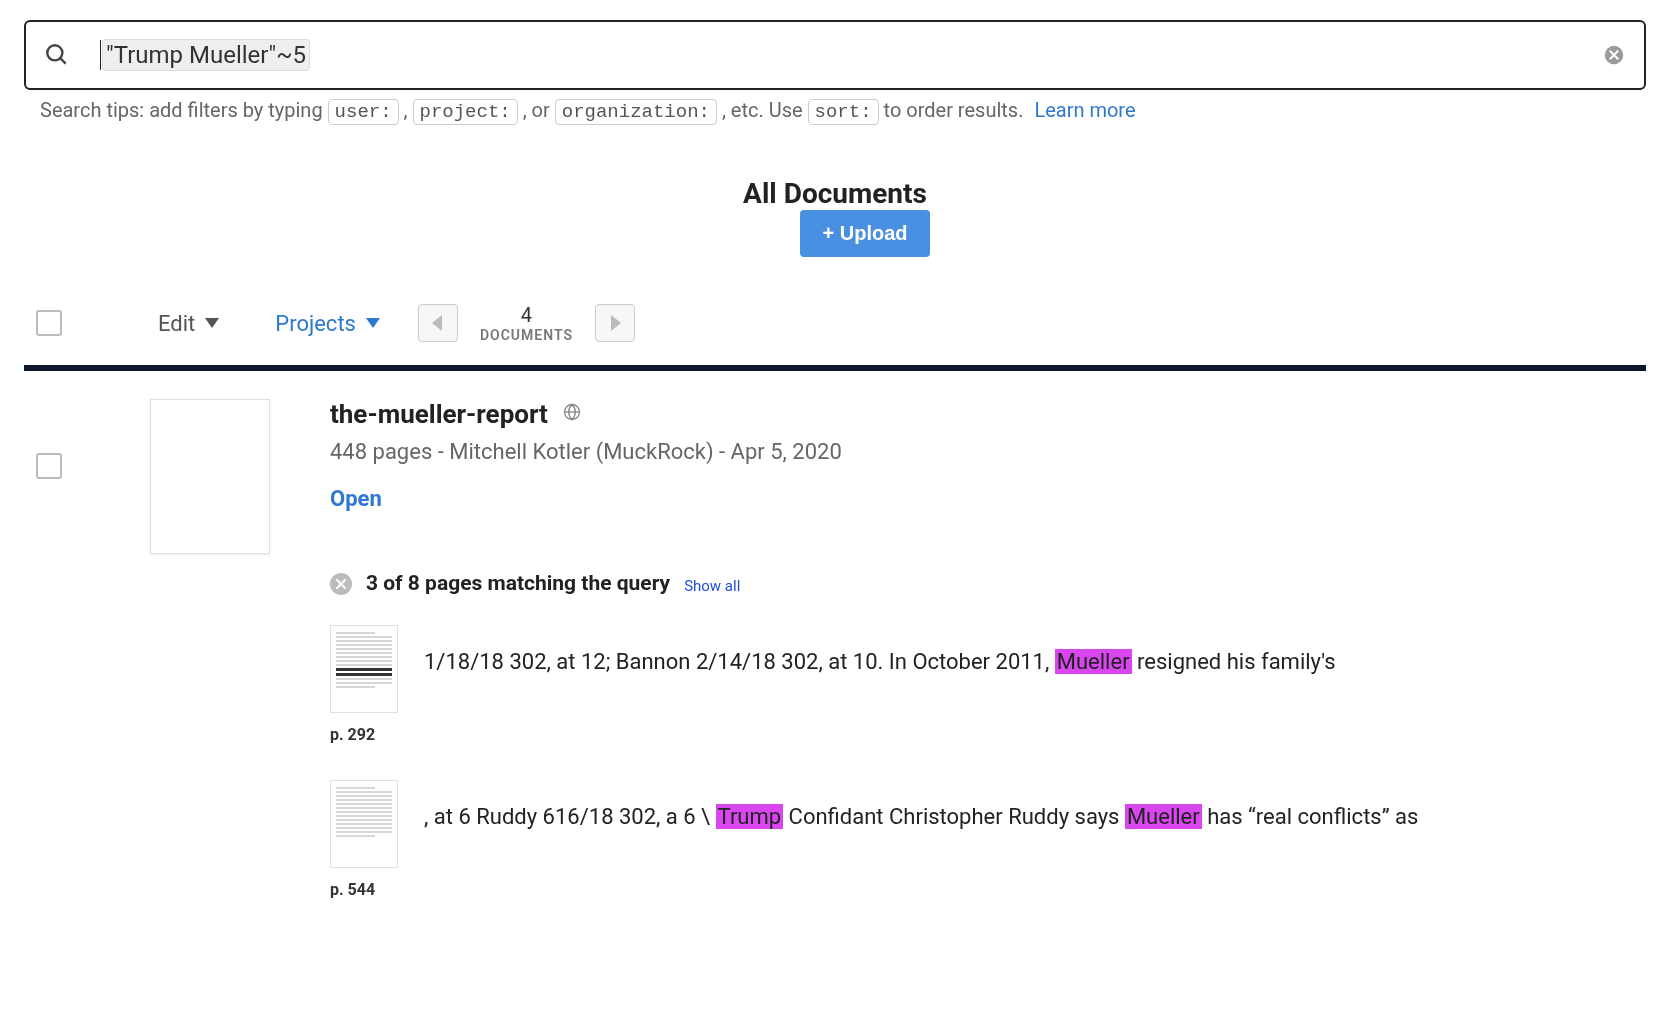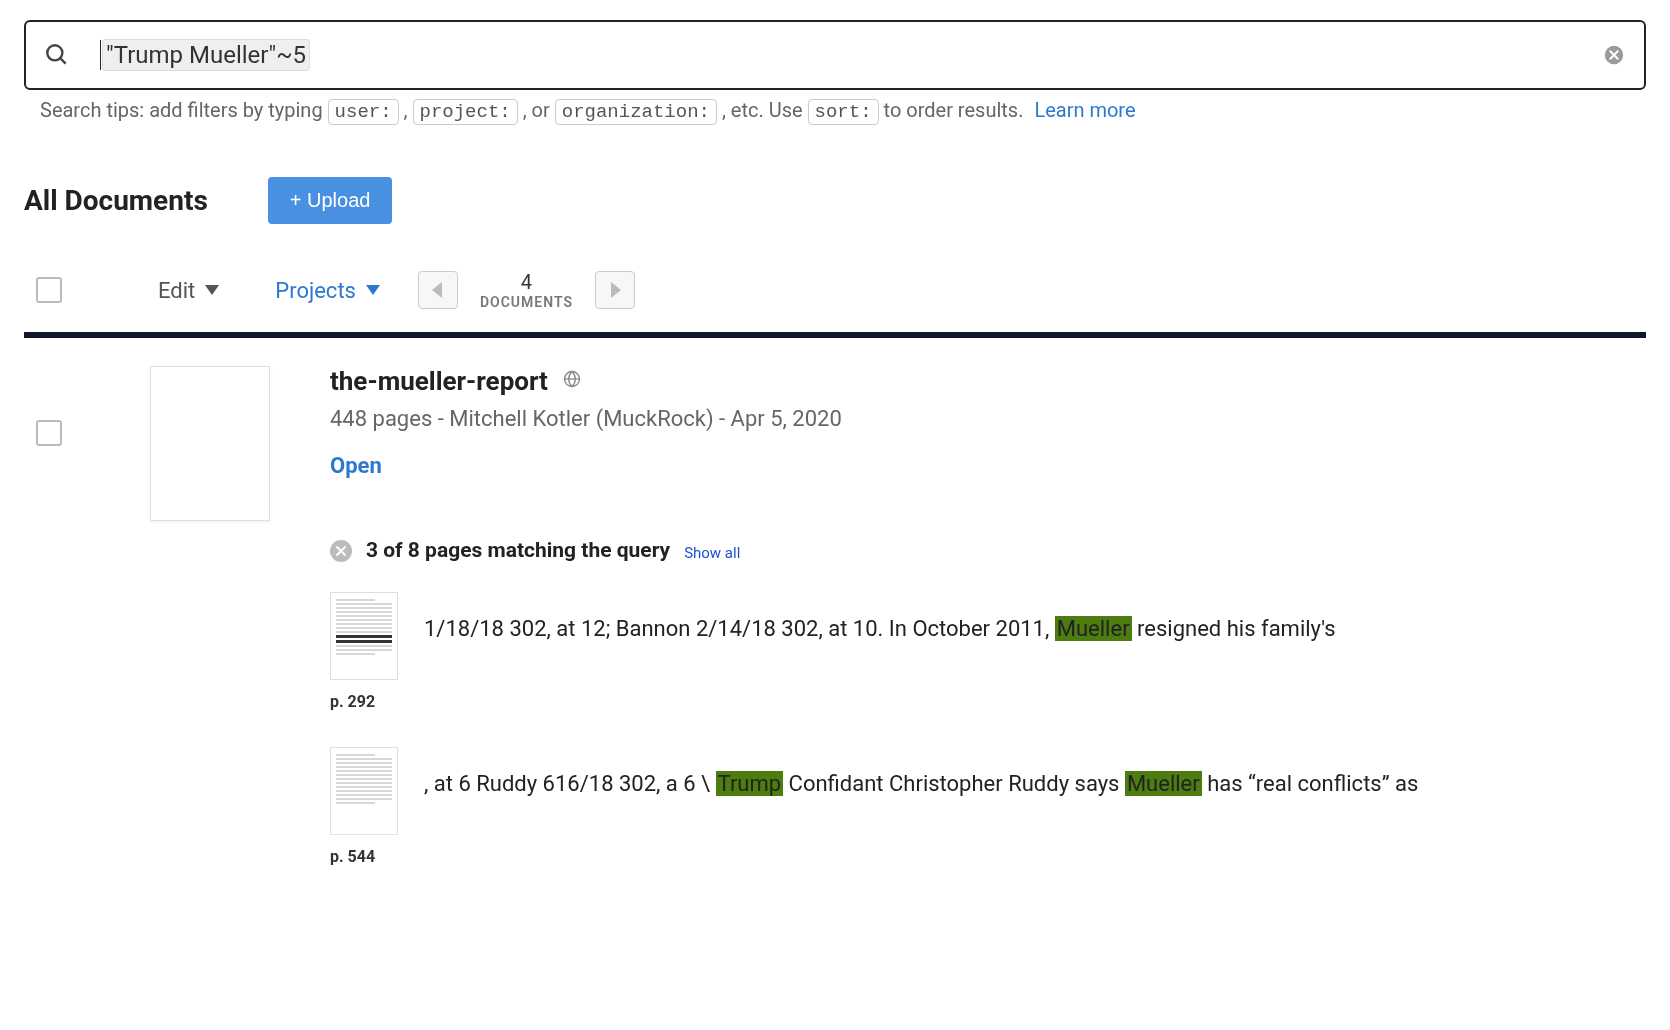--- a/index.html
+++ b/index.html
@@ -65,34 +65,35 @@
   }
   .tips a {
     color: #2f78d0;
     text-decoration: none;
     margin-left: 6px;
   }
   .header-row {
     display: flex;
     align-items: center;
     margin-top: 54px;
+    flex-direction: column;
   }
   .header-row h1 {
     font-size: 28px;
     font-weight: 700;
   }
   .upload-btn {
     margin-left: 60px;
     background: #4a90e2;
     color: #fff;
     border: none;
     border-radius: 4px;
     padding: 12px 22px;
     font-size: 20px;
-    font-weight: 400;
+    font-weight: 700;
     cursor: pointer;
   }
   .toolbar {
     display: flex;
     align-items: center;
     margin-top: 46px;
     padding-bottom: 22px;
     border-bottom: 6px solid #0f172a;
     gap: 0;
   }
@@ -208,21 +209,21 @@
   .snip-thumb .l.b { background: #333; height: 3px; }
   .snip-thumb .l.s { width: 70%; }
   .page-num { font-size: 16px; font-weight: 700; margin-top: 12px; color: #333; }
   .snip-text {
     font-size: 22px;
     color: #222;
     margin-top: 22px;
     line-height: 1.4;
   }
   .snip-text .hl {
-    background: #4d7c0f;
+    background: #d946ef;
     padding: 0 2px;
   }
 </style>
 </head>
 <body>
 
 <div class="search-bar">
   <svg class="mag" width="26" height="26" viewBox="0 0 24 24" fill="none" stroke="#444" stroke-width="2.2">
     <circle cx="10" cy="10" r="7"></circle>
     <line x1="20" y1="20" x2="15" y2="15"></line>

